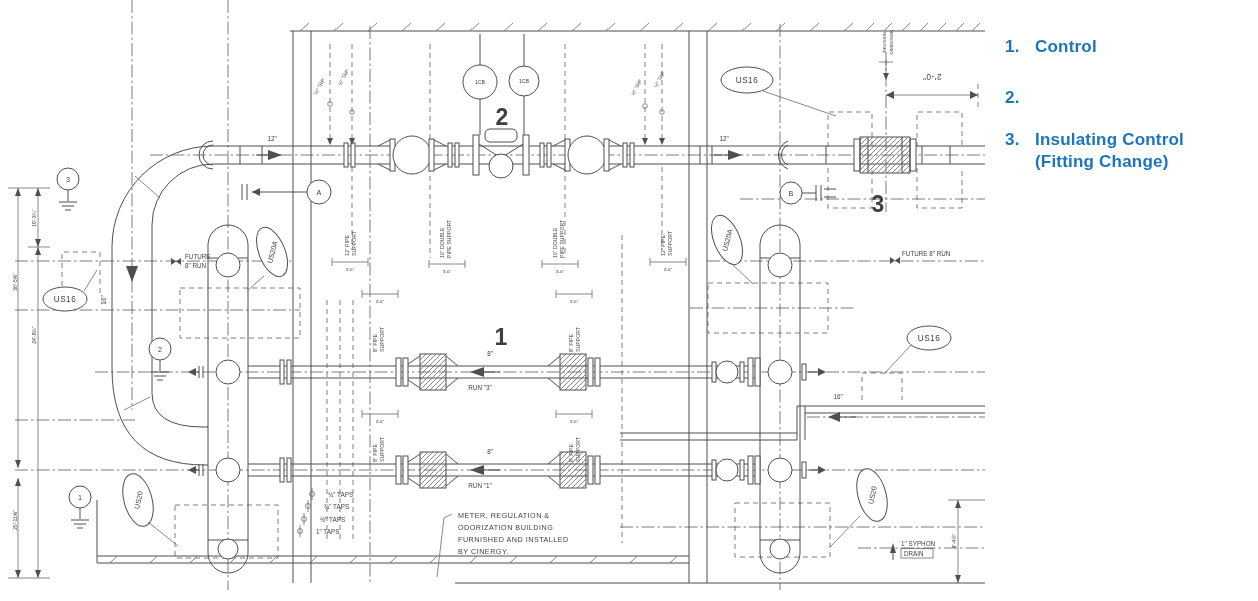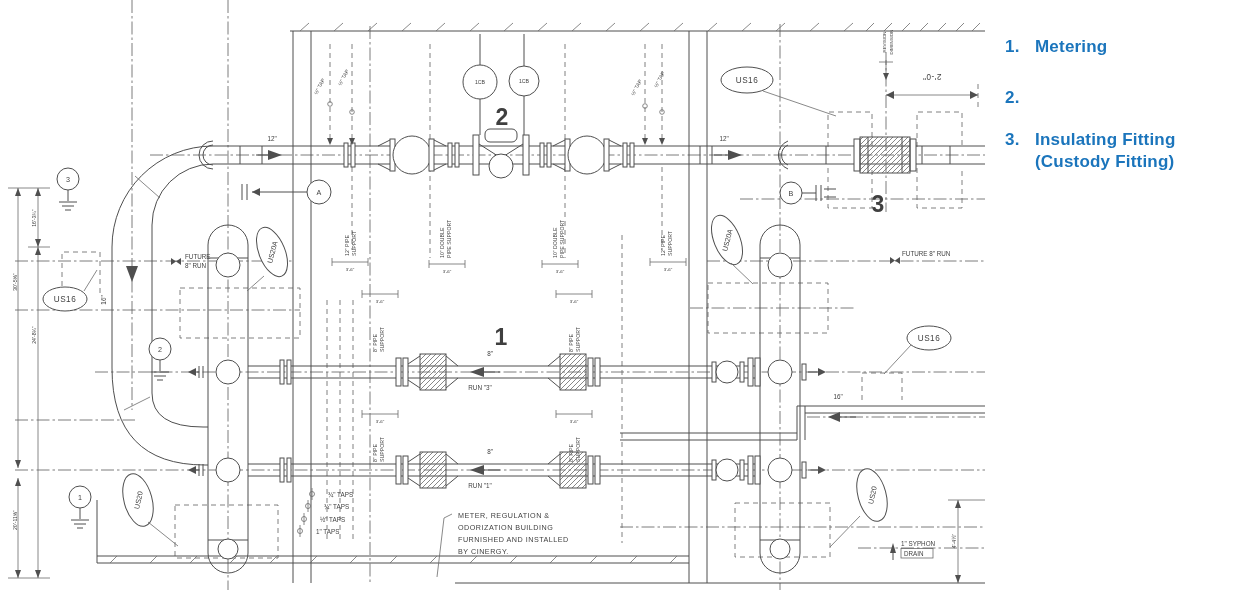--- a/index.html
+++ b/index.html
@@ -357,27 +357,27 @@
   <g fill="#1b75bc">
     <text class="blue" fill="#1b75bc" x="502" y="125" text-anchor="middle">2</text>
     <text class="blue" fill="#1b75bc" x="501" y="345" text-anchor="middle">1</text>
     <text class="blue" fill="#1b75bc" x="878" y="212" text-anchor="middle">3</text>
   </g>
 </svg>
 
 <div class="legend" id="legend" style="color: rgb(27, 117, 188);">
   <div class="item li1">
     <span class="num">1.</span>
-    <span>Metering</span>
+    <span>Control</span>
   </div>
   <div class="item li2">
     <span class="num">2.</span>
   </div>
   <div class="item li3">
     <span class="num">3.</span>
     <span>
-      <span>Insulating Fitting</span><br>
-      <span>(Custody Fitting)</span>
+      <span>Insulating Control</span><br>
+      <span>(Fitting Change)</span>
     </span>
   </div>
 </div>
 
 </div>
 
 </body></html>

